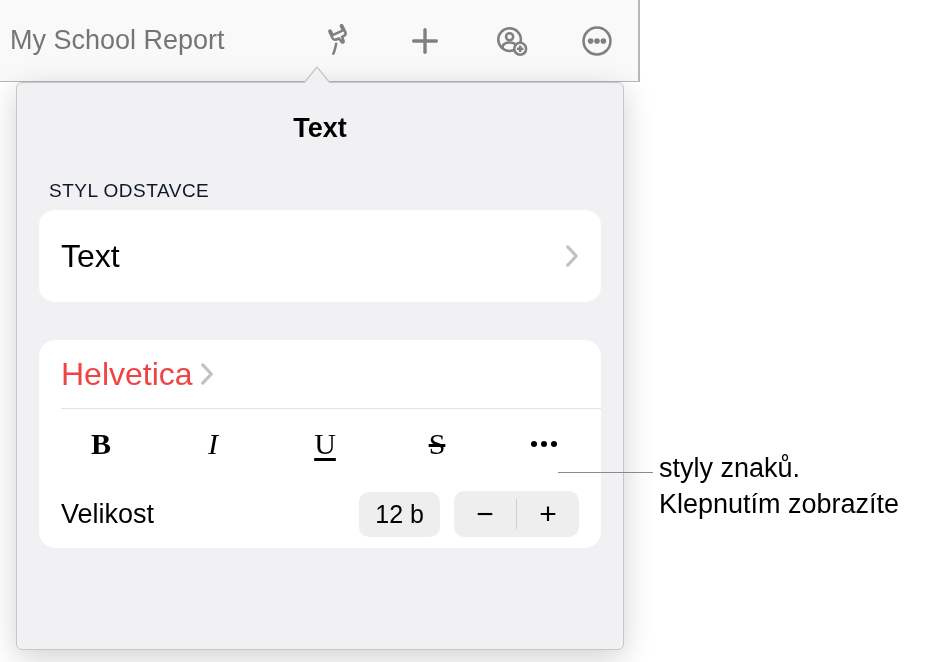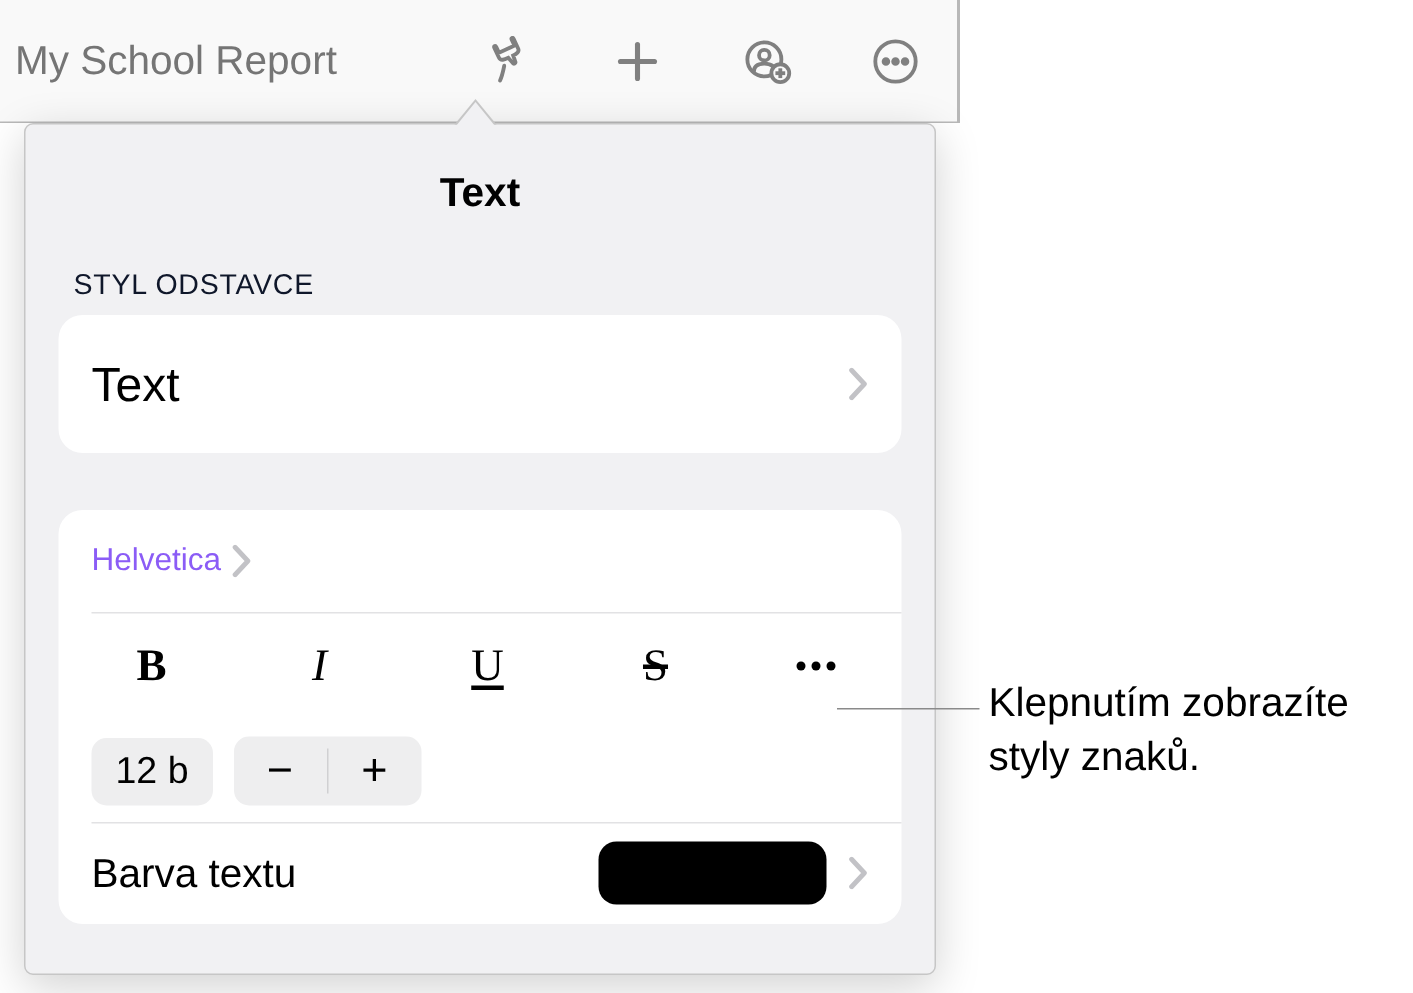--- a/index.html
+++ b/index.html
@@ -117,22 +117,22 @@
       background: #e2e2e4;
     }
     .row.tall { min-height: 92px; }
     .row-label {
       font-size: 27px;
       color: #000;
       flex: 1;
     }
     .row-label.big { font-size: 32px; }
     .row-value {
-      font-size: 21px;
-      color: #8b5cf6;
+      font-size: 32px;
+      color: #ef4444;
       margin-right: 7px;
     }
     .chevron {
       color: #c2c2c6;
     }
     .chevron svg { width: 14px; height: 22px; display: block; }
     
     .style-row {
       display: flex;
       align-items: center;
@@ -310,38 +310,30 @@
         <div class="style-btn u">U</div>
         <div class="style-btn s">S</div>
         <div class="more-dots">
           <span></span>
             <span></span>
             <span></span>
         </div>
       </div>
 
       <div class="row">
+        <div class="row-label">Velikost</div>
         <div class="size-box">12 b</div>
         <div class="stepper">
           <div class="stepper-btn">−</div>
           <div class="stepper-div"></div>
           <div class="stepper-btn">+</div>
         </div>
       </div>
 
-      <div class="row">
-        <div class="row-label">Barva textu</div>
-        <div class="color-swatch"></div>
-        <div class="chevron">
-          <svg viewBox="0 0 10 18" fill="none" stroke="currentColor" stroke-width="2.6" stroke-linecap="round" stroke-linejoin="round">
-              <polyline points="1.5,1.5 8.5,9 1.5,16.5"></polyline>
-            </svg>
-        </div>
-      </div>
     </div>
   </div>
 </div>
 
 <div class="callout-line"></div>
 <div class="callout">
+  <div>styly znaků.</div>
   <div>Klepnutím zobrazíte</div>
-  <div>styly znaků.</div>
 </div>
 
 </body></html>

